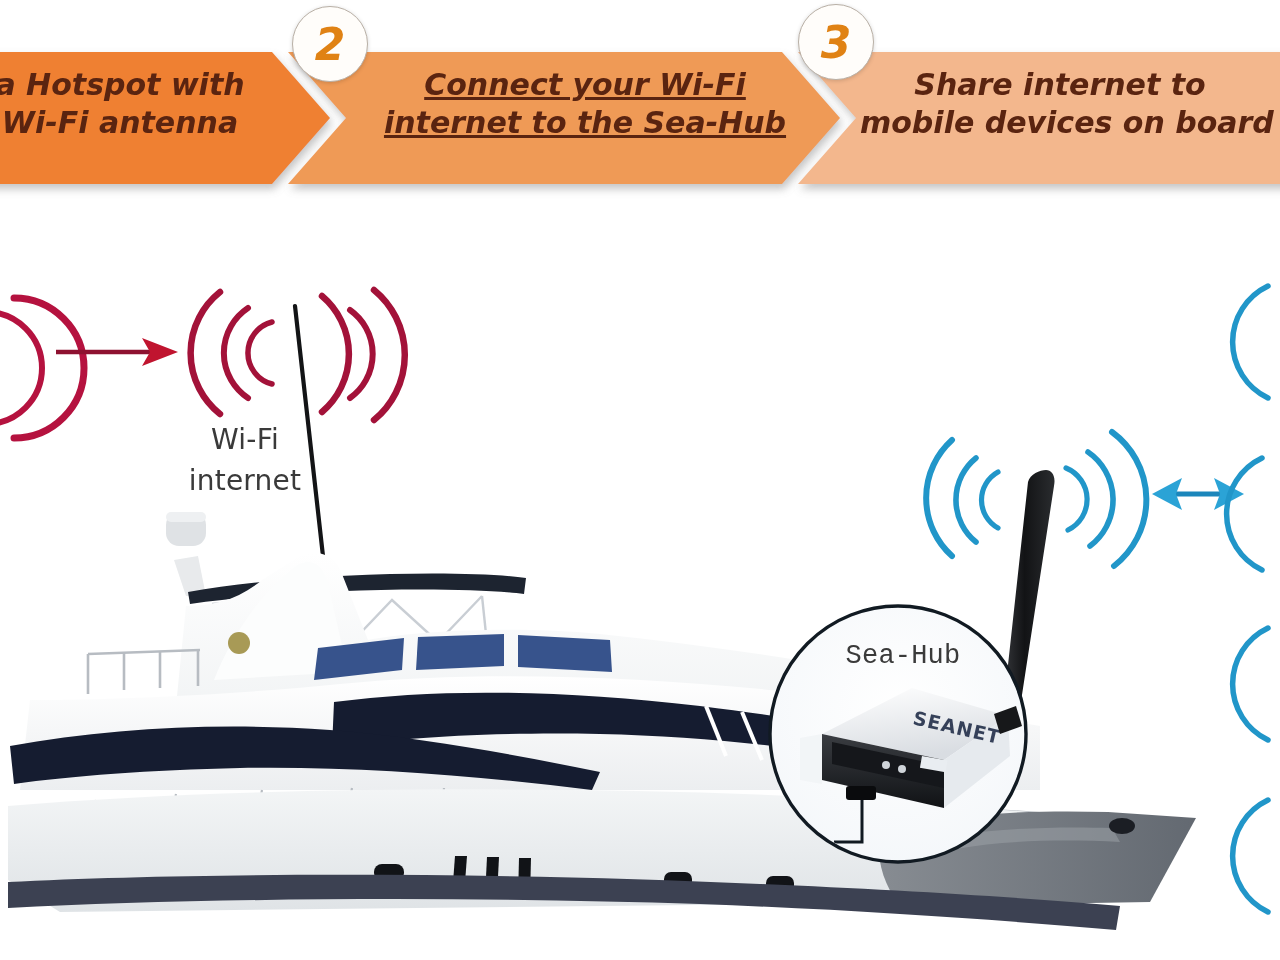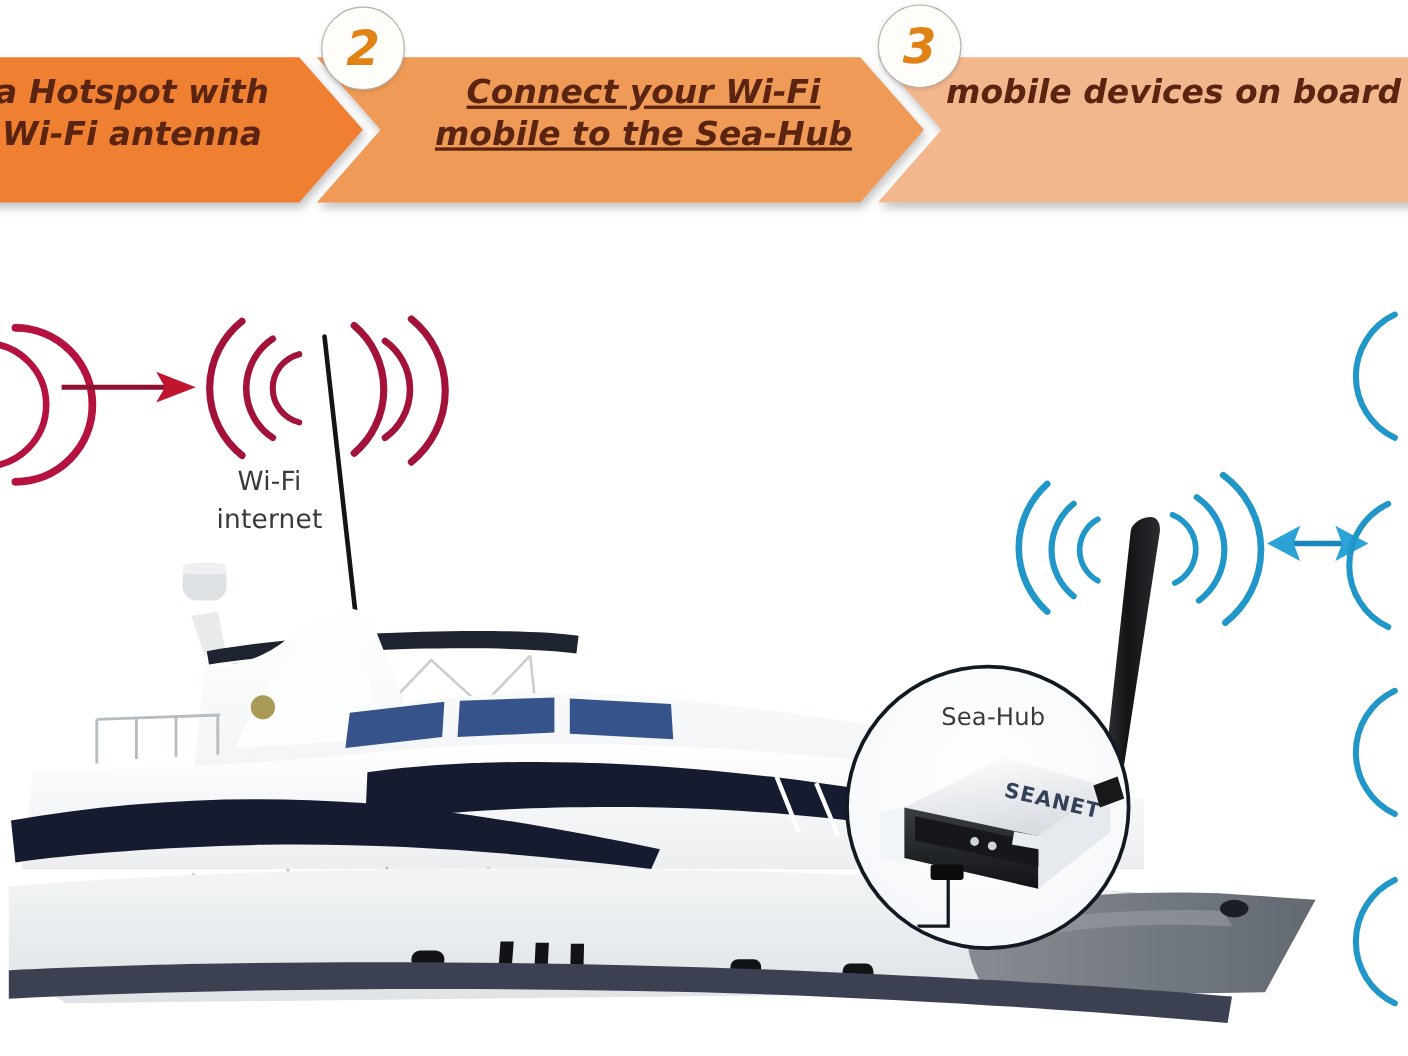--- a/index.html
+++ b/index.html
@@ -5,21 +5,21 @@
 <style>
   html,body{margin:0;padding:0;}
   body{
     width:1280px;height:960px;overflow:hidden;
     background:#ffffff;
     font-family:"DejaVu Sans","Liberation Sans",sans-serif;
     position:relative;
   }
   #stage{position:absolute;inset:0;width:1280px;height:960px;}
   #stage > svg{position:absolute;left:0;top:0;}
-  .lbl{position:absolute;color:#3a3a3a;font-size:24px;letter-spacing:.2px;
+  .lbl{position:absolute;color:#3a3a3a;font-size:28px;letter-spacing:.2px;
        text-align:center;line-height:1.45;white-space:nowrap;}
   .step-txt{
     position:absolute;color:#5a2410;font-style:italic;font-weight:bold;
     font-size:30px;line-height:1.28;text-align:center;white-space:nowrap;
   }
   .num{
     position:absolute;width:74px;height:74px;border-radius:50%;
     background:#fffdfa;border:1.6px solid #b9b0a6;
     box-shadow:0 1px 4px rgba(0,0,0,.16);
     display:flex;align-items:center;justify-content:center;
@@ -277,35 +277,36 @@
 
     <path filter="url(#shdw)" d="M 798 52 L 1320 52 L 1320 184 L 798 184 L 856 118 Z" fill="#f3b78d"></path>
   </svg>
 
   <div class="step-txt" style="left:-60px;top:66px;width:360px;">
     <div>a Hotspot with</div>
     <div>Wi-Fi antenna</div>
   </div>
   <div class="step-txt" style="left:350px;top:66px;width:470px;text-decoration:underline;">
     <div>Connect your Wi-Fi</div>
-    <div>mobile to the Sea-Hub</div>
+    <div>internet to the Sea-Hub</div>
   </div>
   <div class="step-txt" style="left:860px;top:66px;width:460px;text-align:left;">
+    <div style="text-align:center;width:400px;">Share internet to</div>
     <div>mobile devices on board</div>
   </div>
 
   <div class="num" style="left:292px;top:6px;">
     <span>2</span>
   </div>
   <div class="num" style="left:798px;top:4px;">
     <span>3</span>
   </div>
 
   <div class="lbl" style="left:170px;top:420px;width:150px;">
     <div>Wi-Fi</div>
     <div>internet</div>
   </div>
 
-  <div class="lbl" style="left:838px;top:637px;width:130px;font-size:22px;">
+  <div class="lbl" style="left:838px;top:637px;width:130px;font-size:27px;font-family:Liberation Mono, monospace;">
     <span>Sea-Hub</span>
   </div>
 
 </div>
 
 </body></html>

